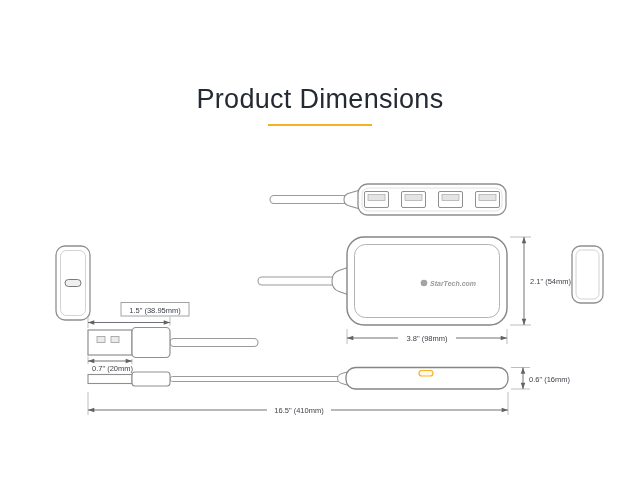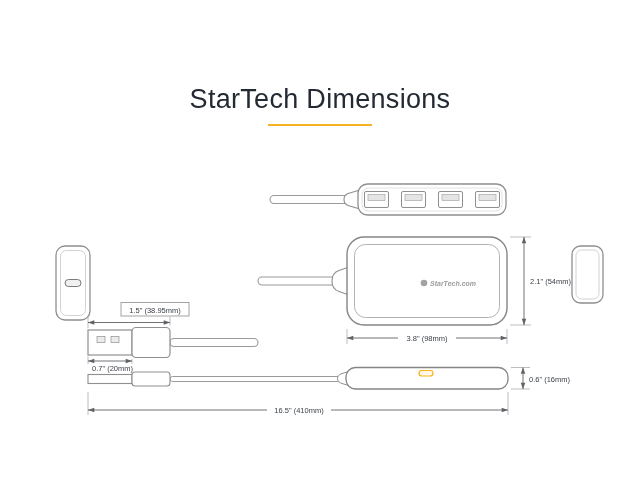--- a/index.html
+++ b/index.html
@@ -12,21 +12,21 @@
   svg.drawing { position:absolute; inset:0; width:640px; height:480px; }
   svg text { font-family:"Liberation Sans", sans-serif; font-size:7.5px; fill:#3a3f45; }
   svg text.logo { font-size:7px; font-style:italic; font-weight:bold; fill:#9b9b9b; }
 </style>
 </head>
 <body>
 
 <div class="stage">
 
   <header class="title-block">
-    <h1 class="page-title">StarTech Dimensions</h1>
+    <h1 class="page-title">Product Dimensions</h1>
     <div class="title-underline"></div>
   </header>
 
   <svg class="drawing" viewBox="0 0 640 480">
     <defs>
       <marker id="arr" viewBox="0 0 8 6" markerWidth="8" markerHeight="6" refX="7.5" refY="3" orient="auto-start-reverse">
         <path d="M0.5,0.5 L7.5,3 L0.5,5.5 Z" fill="#5f6368"></path>
       </marker>
     </defs>
 

